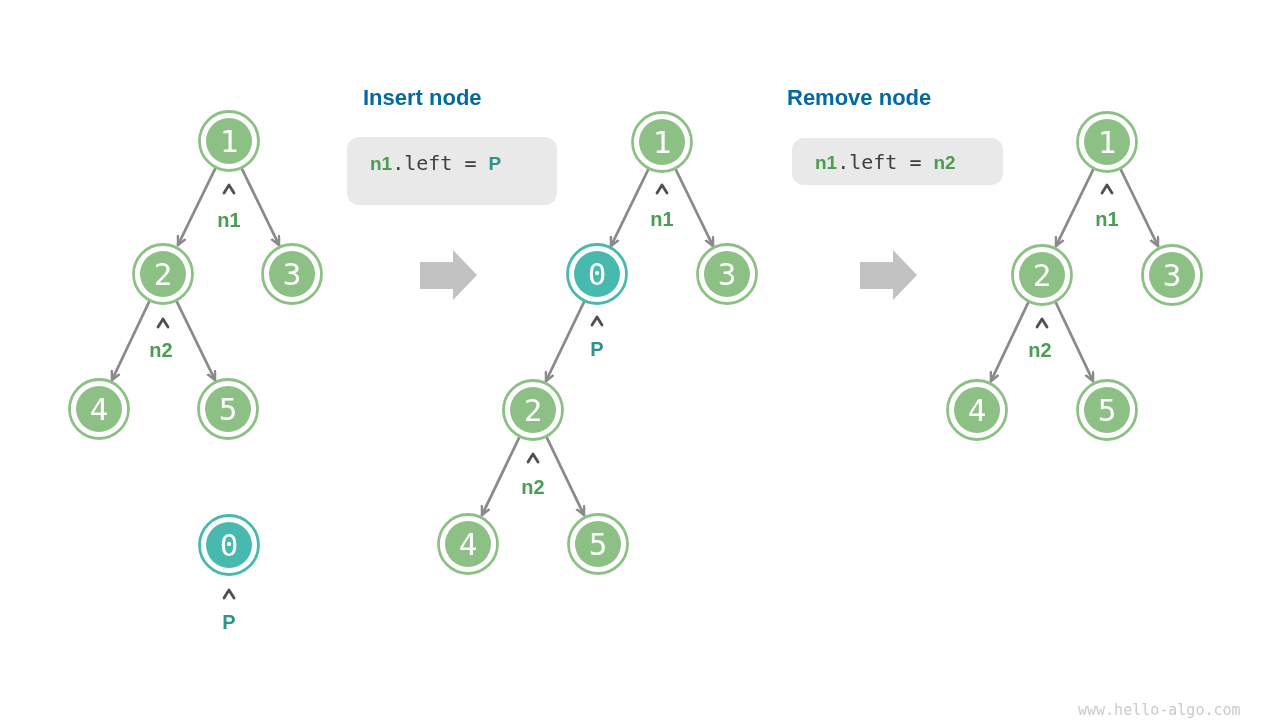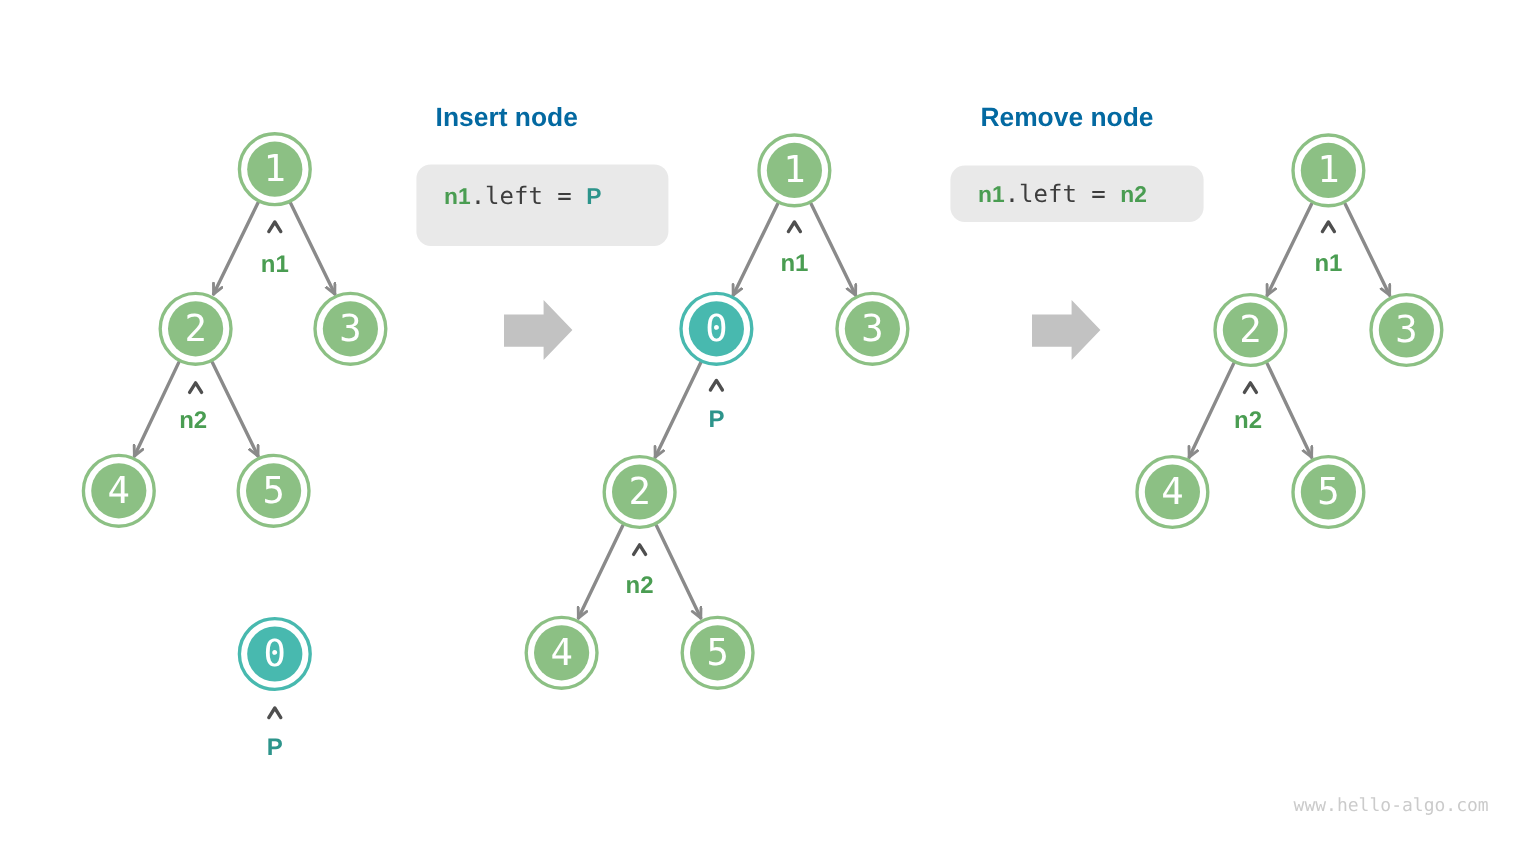--- a/index.html
+++ b/index.html
@@ -32,41 +32,41 @@
 
   
   .block-arrow{fill:#c2c2c2;}
 
   
   .title{
     position:absolute;font-size:22px;font-weight:700;color:#0369a1;
     white-space:nowrap;
   }
   .title.insert{left:363px;top:85px;}
-  .title.remove{left:817px;top:85px;}
+  .title.remove{left:787px;top:85px;}
 
   
   .codebox{
     position:absolute;background:#e9e9e9;border-radius:12px;
     font-family:"DejaVu Sans Mono",monospace;font-size:20px;color:#3d3d3d;
   }
   .codebox.insert{left:347px;top:137px;width:210px;height:68px;padding:7px 0 0 23px;box-sizing:border-box;}
   .codebox.remove{left:792px;top:138px;width:211px;height:47px;padding:0 0 0 23px;box-sizing:border-box;
     display:flex;align-items:center;}
   .codeline{height:38px;line-height:38px;white-space:pre;}
   .codebox.remove .codeline{height:auto;line-height:normal;}
   .tok{white-space:pre;}
   .tok.var{font-family:"Liberation Sans",sans-serif;font-weight:700;font-size:19px;}
   .tok.green{color:#4a9d52;}
   .tok.teal{color:#2d948b;}
   .tok.plain{color:#3d3d3d;}
 
   
   .watermark{
-    position:absolute;left:1078px;top:662px;
+    position:absolute;left:1078px;top:701px;
     font-family:"DejaVu Sans Mono",monospace;font-size:15px;color:#cbcbcb;
     white-space:nowrap;
   }
 </style>
 </head>
 <body>
 
 <div class="stage">
 
   <svg width="1280" height="720" viewBox="0 0 1280 720">

